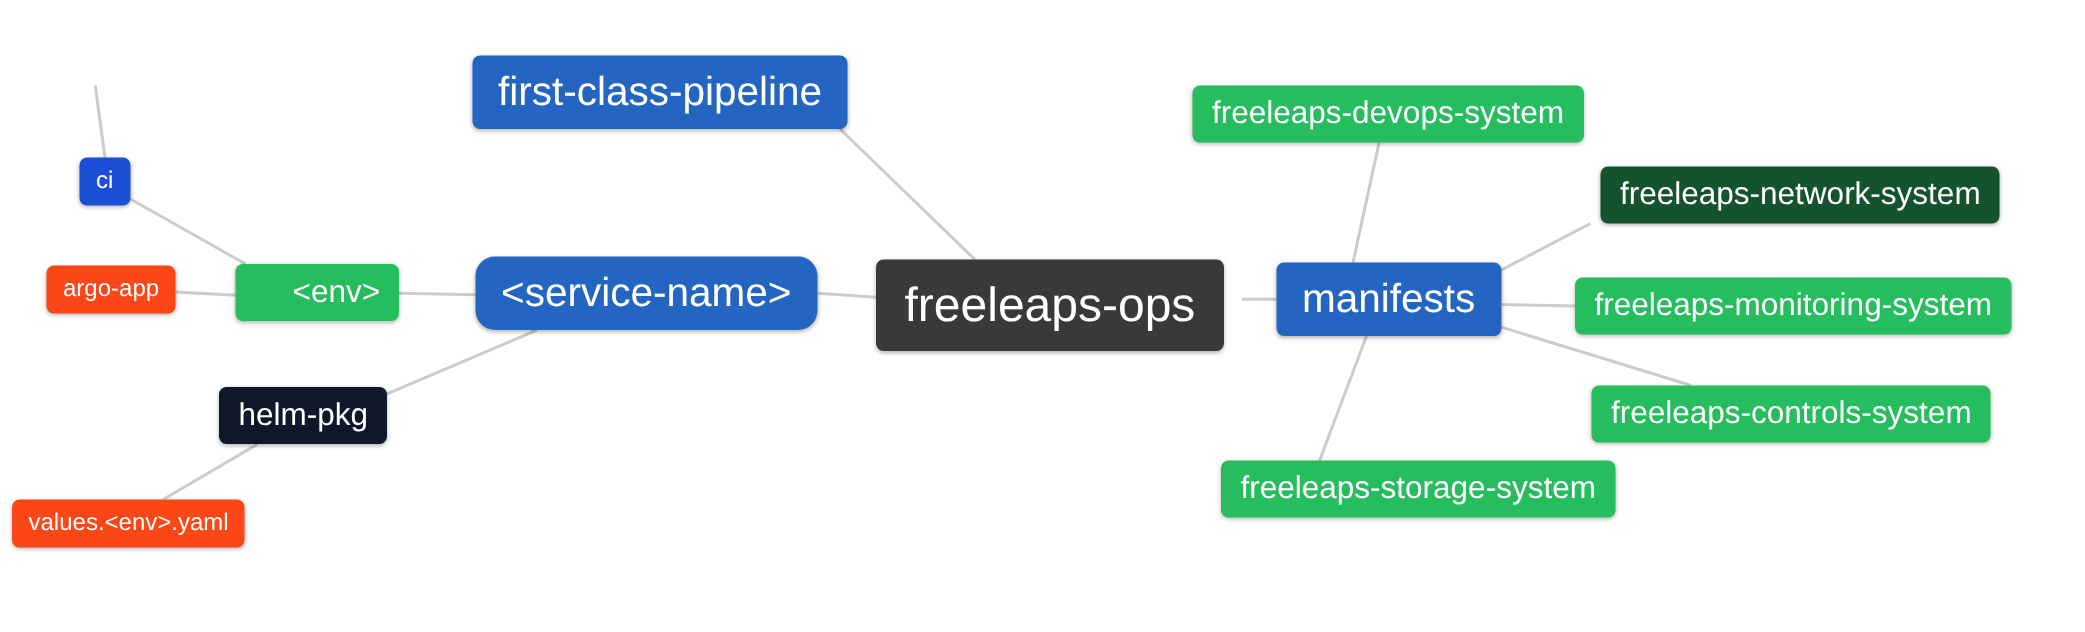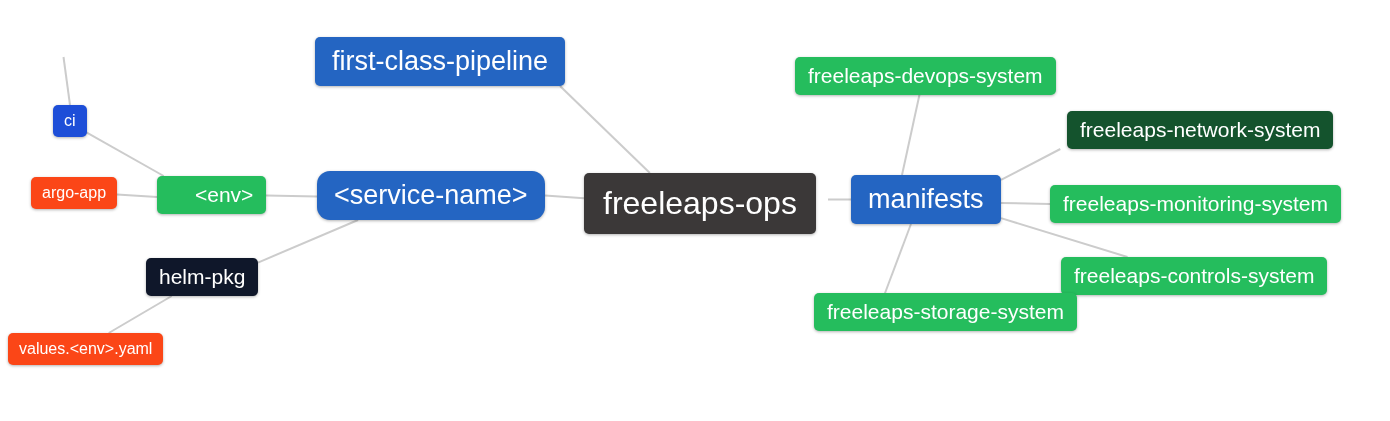--- a/index.html
+++ b/index.html
@@ -45,17 +45,17 @@
   <div class="node root" id="n-freeleaps-ops" style="left: 584px; top: 173px; background: rgb(59, 56, 56);">freeleaps-ops</div>
   <div class="node branch" id="n-first-class-pipeline" style="left: 315px; top: 37px; background: rgb(36, 101, 194);">first-class-pipeline</div>
   <div class="node branch" id="n-service-name" style="left: 317px; top: 171px; background: rgb(36, 101, 194); border-radius: 13px;">&lt;service-name&gt;</div>
   <div class="node branch" id="n-manifests" style="left: 851px; top: 175px; background: rgb(36, 101, 194);">manifests</div>
   <div class="node leaf" id="n-env" style="left: 157px; top: 176px; background: rgb(37, 189, 93); padding-left: 38px;">&lt;env&gt;</div>
   <div class="node leaf" id="n-helm-pkg" style="left: 146px; top: 258px; background: #0f172a;">helm-pkg</div>
   <div class="node leaf" id="n-devops-system" style="left: 795px; top: 29px; background: rgb(37, 189, 93); margin-top: 28px;">freeleaps-devops-system</div>
   <div class="node leaf" id="n-network-system" style="left: 1055px; top: 111px; background: #14532d; margin-left: 12px;">freeleaps-network-system</div>
   <div class="node leaf" id="n-monitoring-system" style="left: 1050px; top: 185px; background: rgb(37, 189, 93);">freeleaps-monitoring-system</div>
   <div class="node leaf" id="n-controls-system" style="left: 1061px; top: 257px; background: rgb(37, 189, 93);">freeleaps-controls-system</div>
-  <div class="node leaf" id="n-storage-system" style="left: 814px; top: 293px; background: rgb(37, 189, 93);">freeleaps-storage-system</div>
+  <div class="node leaf" id="n-storage-system" style="left: 814px; top: 307px; background: rgb(37, 189, 93);">freeleaps-storage-system</div>
   <div class="node alert" id="n-ci" style="left: 53px; top: 105px; background: #1d4ed8;">ci</div>
   <div class="node alert" id="n-argo-app" style="left: 31px; top: 177px; background: rgb(251, 70, 23);">argo-app</div>
   <div class="node alert" id="n-values-env-yaml" style="left: 8px; top: 333px; background: rgb(251, 70, 23);">values.&lt;env&gt;.yaml</div>
 </div>
 
 </body></html>

